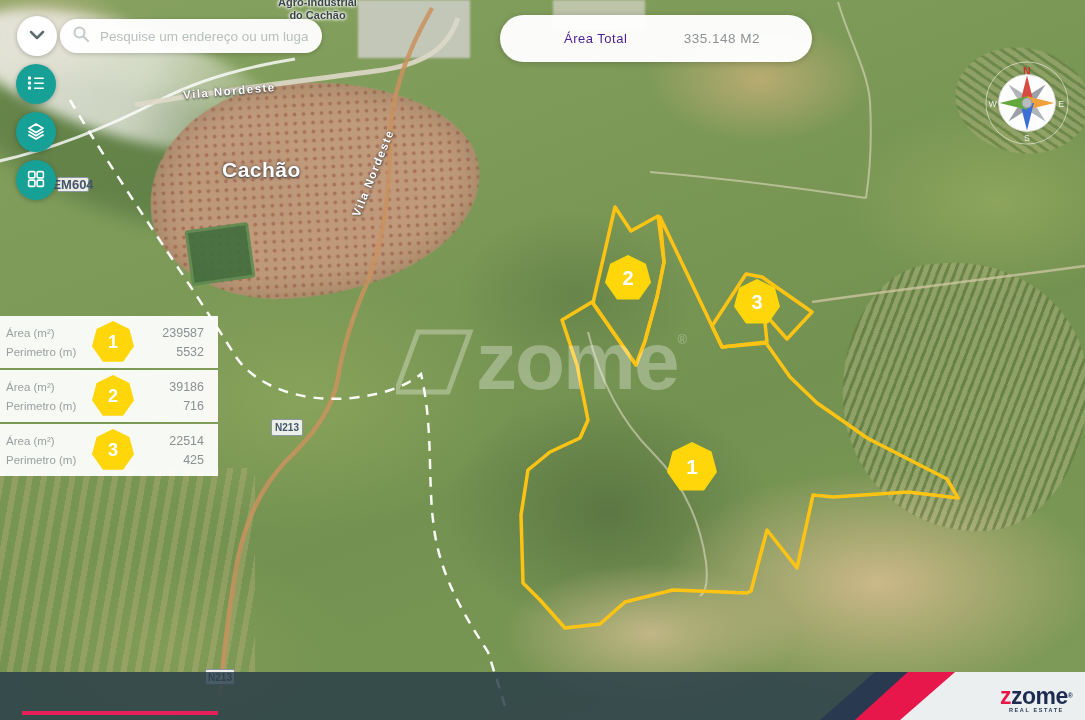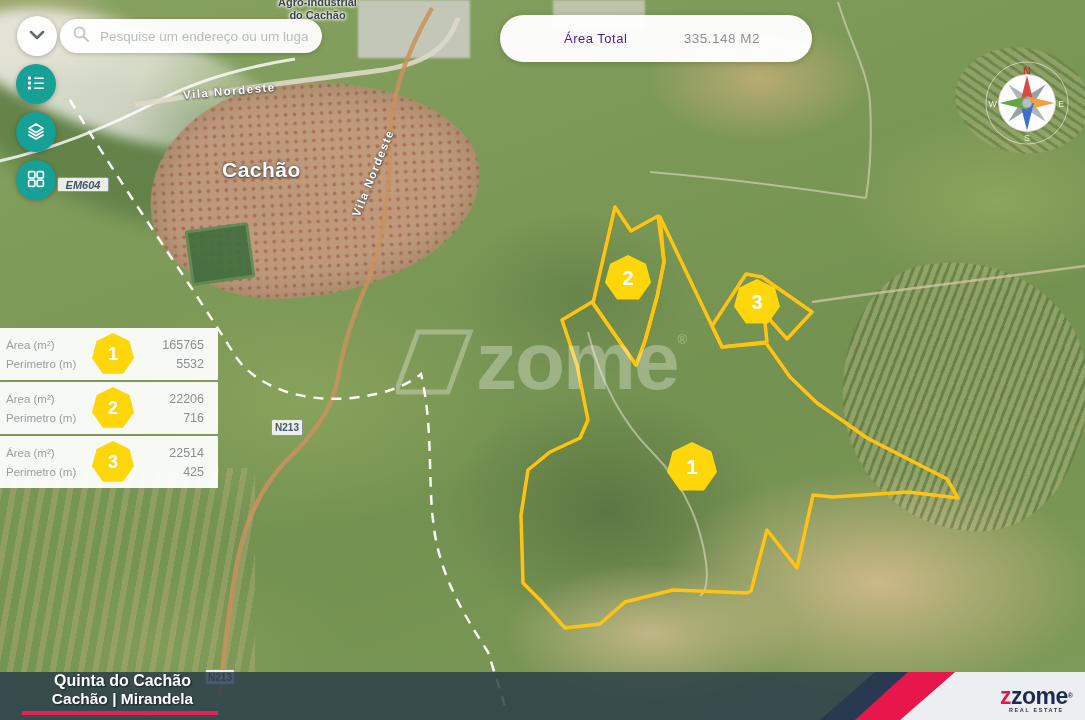--- a/index.html
+++ b/index.html
@@ -59,21 +59,21 @@
   .maplabel{position:absolute;color:#fff;font-weight:700;
     text-shadow:0 1px 2px rgba(60,60,60,.95),0 0 3px rgba(80,80,80,.8);}
   .town-label{left:222px;top:158px;width:112px;text-align:left;font-size:21px;letter-spacing:.5px;}
   .road-label-top{left:183px;top:85px;font-size:11.5px;letter-spacing:1.5px;transform:rotate(-5deg);}
   .road-label-side{left:313px;top:167px;width:120px;text-align:center;font-size:11.5px;
     letter-spacing:1.5px;transform:rotate(-68deg);}
   .poi-label{left:240px;top:-4px;width:155px;text-align:center;font-size:11px;font-weight:700;
     color:#3c4549;text-shadow:0 0 3px #fff,0 0 3px #fff,0 0 4px #fff;line-height:13px;}
   .shield{position:absolute;background:rgba(246,246,244,.92);border:1px solid #8b97a3;border-radius:2px;
     color:#44566b;font-weight:700;display:flex;align-items:center;justify-content:center;}
-  .shield-em604{left:57px;top:177px;width:52px;height:15px;font-size:11px;font-style:italic;}
+  .shield-em604{left:57px;top:177px;width:32px;height:15px;font-size:13px;}
   .shield-n213{left:271px;top:419px;width:32px;height:17px;font-size:10px;}
   .shield-n213-b{left:205px;top:669px;width:30px;height:16px;font-size:10px;}
 
   
   .parcel-badge{position:absolute;display:flex;align-items:center;justify-content:center;
     background:#FFD60A;color:#fff;font-weight:700;
     clip-path:polygon(50% 0%,89% 19%,100% 60%,74% 97%,26% 97%,0% 60%,11% 19%);}
   .pb1{left:667px;top:442px;width:50px;height:50px;font-size:21px;}
   .pb2{left:605px;top:255px;width:46px;height:46px;font-size:20px;}
   .pb3{left:734px;top:279px;width:46px;height:46px;font-size:20px;}
@@ -94,21 +94,21 @@
   .search-pill input::placeholder{color:#b7bfbd;}
 
   
   .area-pill{position:absolute;left:500px;top:15px;width:312px;height:47px;border-radius:24px;
     background:rgba(255,255,255,.97);box-shadow:0 1px 6px rgba(0,0,0,.2);
     display:flex;align-items:center;justify-content:space-between;padding:0 52px 0 64px;}
   .area-pill .lbl{font-size:13px;color:#4c1d95;letter-spacing:.5px;}
   .area-pill .val{font-size:13.5px;color:#8e9294;letter-spacing:.5px;}
 
   
-  .measure-panel{position:absolute;left:0;top:328px;width:218px;}
+  .measure-panel{position:absolute;left:0;top:316px;width:218px;}
   .measure-card{position:relative;background:rgba(255,255,255,.94);height:52px;margin-bottom:2px;
     padding:7px 14px 7px 4px;}
   .m-row{display:flex;justify-content:space-between;align-items:center;height:19px;}
   .m-label{font-size:11.5px;color:#9aa0a0;padding-left:2px;}
   .m-value{font-size:12.5px;color:#8b9093;}
   .m-badge{position:absolute;left:92px;top:50%;transform:translateY(-50%);
     width:42px;height:42px;display:flex;align-items:center;justify-content:center;
     background:#FFD60A;color:#fff;font-weight:700;font-size:18px;
     clip-path:polygon(50% 0%,89% 19%,100% 60%,74% 97%,26% 97%,0% 60%,11% 19%);}
 
@@ -242,32 +242,32 @@
 
   <div class="area-pill">
     <span class="lbl">Área Total</span>
     <span class="val">335.148 M2</span>
   </div>
 
   <div class="measure-panel">
     <div class="measure-card">
       <div class="m-row">
         <span class="m-label">Área (m²)</span>
-        <span class="m-value">165765</span>
+        <span class="m-value">239587</span>
       </div>
       <div class="m-row">
         <span class="m-label">Perimetro (m)</span>
         <span class="m-value">5532</span>
       </div>
       <span class="m-badge">1</span>
     </div>
     <div class="measure-card">
       <div class="m-row">
         <span class="m-label">Área (m²)</span>
-        <span class="m-value">22206</span>
+        <span class="m-value">39186</span>
       </div>
       <div class="m-row">
         <span class="m-label">Perimetro (m)</span>
         <span class="m-value">716</span>
       </div>
       <span class="m-badge">2</span>
     </div>
     <div class="measure-card">
       <div class="m-row">
         <span class="m-label">Área (m²)</span>
@@ -300,19 +300,15 @@
       <circle cx="45" cy="45" r="5" fill="#b9bdc1" stroke="#9a9ea2" stroke-width="1"></circle>
     </svg>
   </div>
 
   <div class="footer-bar"></div>
   <div class="logo-slash-navy"></div>
   <div class="logo-wedge"></div>
   <div class="logo-slash-pink"></div>
   <div class="logo-type"><span class="z">z</span><span class="rest">zome</span><span class="reg">®</span></div>
   <div class="logo-tag">REAL ESTATE</div>
-  <div class="footer-title">
-    <div class="t1">Quinta do Cachão</div>
-    <div class="t2">Cachão | Mirandela</div>
-  </div>
   <div class="footer-underline"></div>
 
 </div>
 
 </body></html>

